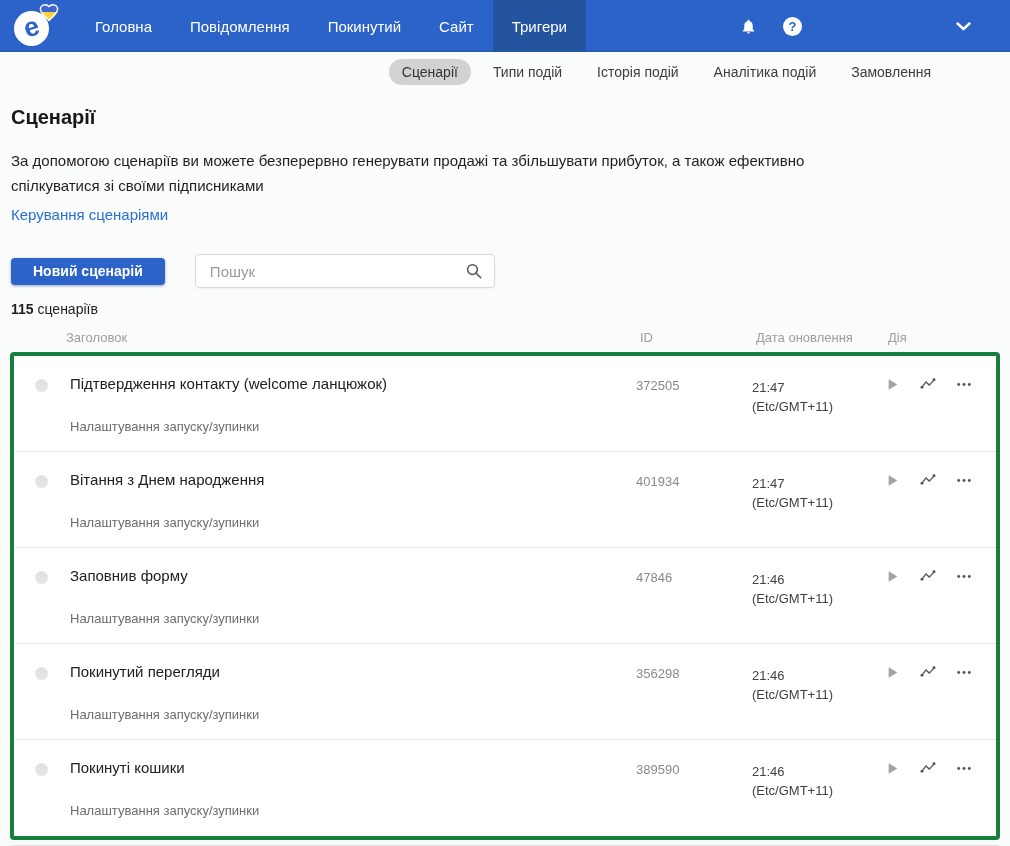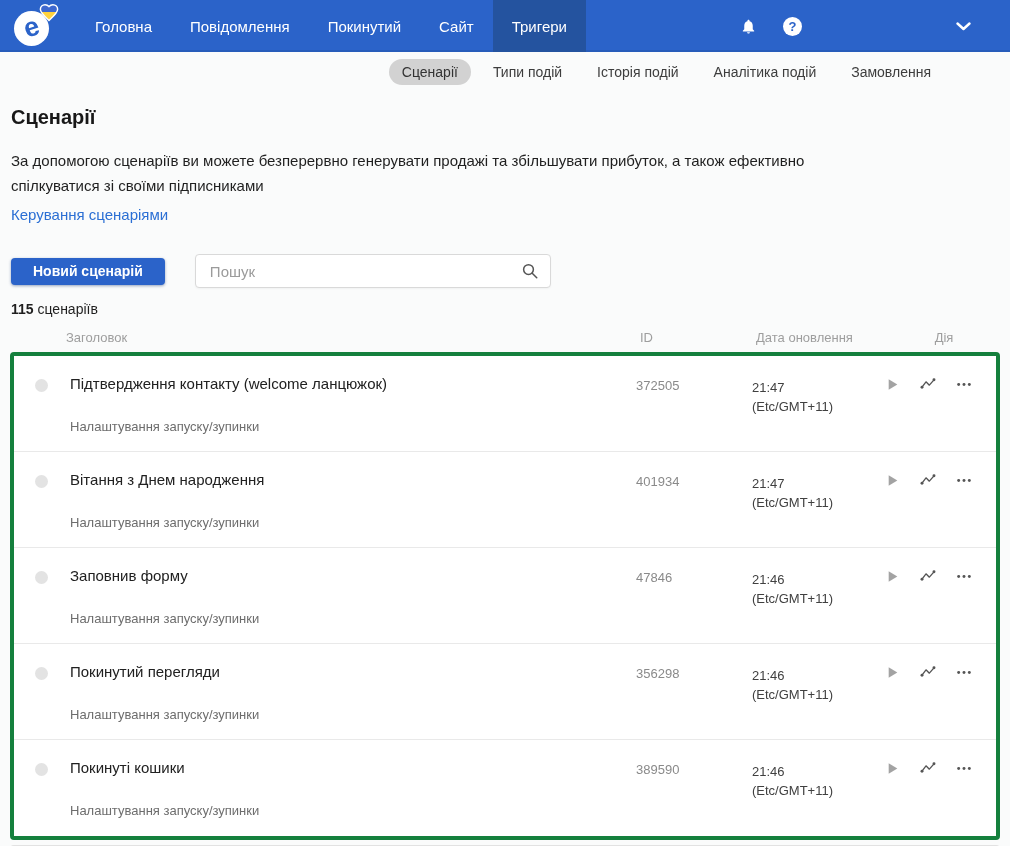--- a/index.html
+++ b/index.html
@@ -66,21 +66,21 @@
   .page-desc{ font-size:15px; color:#1f1f1f; line-height:25px; margin:19px 0 0 1px; max-width:800px; }
   .manage-link{ display:inline-block; margin:8px 0 0 1px; font-size:15px; color:var(--link); text-decoration:none; cursor:pointer; }
 
   .toolbar{ margin-top:30px; display:flex; align-items:center; }
   .new-btn{
     background:var(--accent); color:#fff; border:none; border-radius:4px;
     font-family:inherit; font-size:14px; font-weight:bold;
     padding:0 22px; height:27px; margin-left:1px; cursor:pointer;
     box-shadow:0 1px 3px rgba(27,58,115,0.45);
   }
-  .search-wrap{ position:relative; margin-left:30px; width:356px; }
+  .search-wrap{ position:relative; margin-left:30px; width:300px; }
   .search-input{
     width:100%; height:34px; border:1px solid #d9d9d9; border-radius:4px;
     background:#fff; font-family:inherit; font-size:15px; color:#333;
     padding:0 42px 0 14px; outline:none;
     box-shadow:0 1px 2px rgba(0,0,0,0.04);
   }
   .search-input::placeholder{ color:#9b9b9b; }
   .search-icon{ position:absolute; right:12px; top:8px; cursor:pointer; }
 
   .count-line{ margin:13px 0 0 1px; font-size:14px; color:#1f1f1f; }
@@ -90,21 +90,21 @@
   .grid-cols{
     display:grid;
     grid-template-columns:56px 1fr 90px 150px 120px;
   }
   .list-header{
     margin-top:13px; font-size:13px; color:#9e9e9e;
   }
   .lh-title{ grid-column:2; }
   .lh-id{ grid-column:3; padding-right:14px; }
   .lh-date{ grid-column:4; padding-left:26px; }
-  .lh-action{ grid-column:5; padding-left:8px;text-align:center; }
+  .lh-action{ grid-column:5; padding-left:8px; }
 
   .card{
     margin-top:7px; background:#fff;
     border:4px solid #15803d; border-radius:4px;
   }
   .row{ height:96px; padding-top:19px; border-bottom:1px solid #e9e9e9; align-items:start; }
   .row:last-child{ border-bottom:none; }
   .status-dot{
     display:block; width:13px; height:13px; border-radius:50%;
     background:#e3e3e3; margin:4px 0 0 21px;

